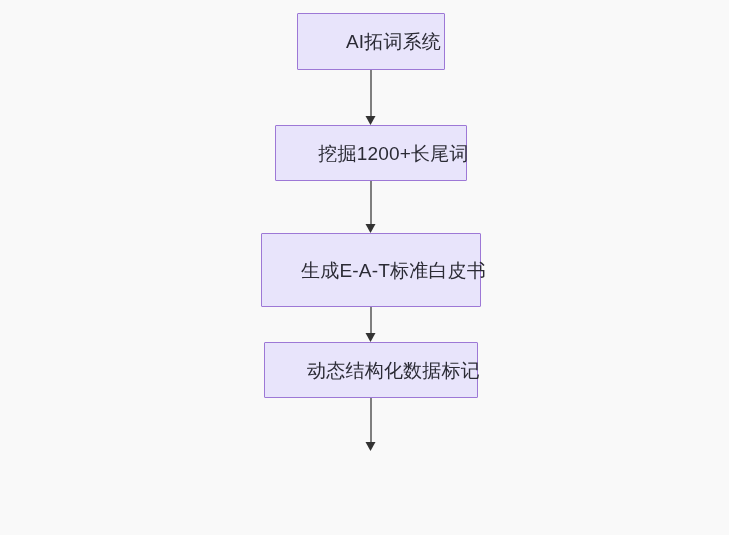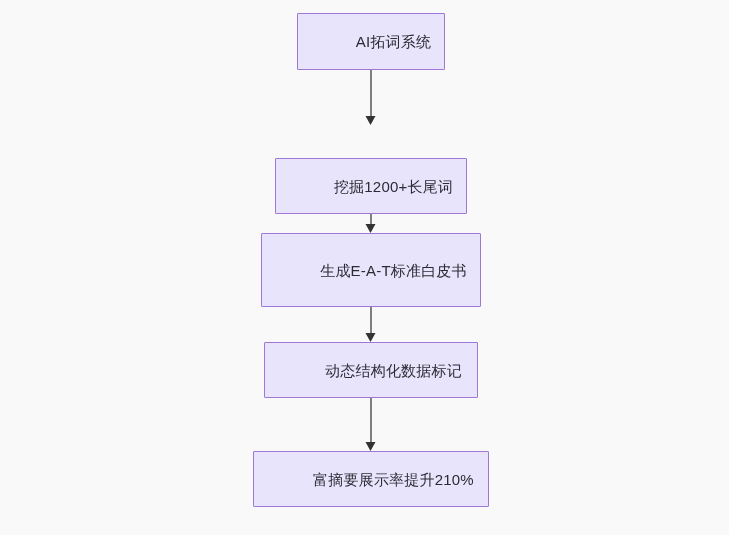--- a/index.html
+++ b/index.html
@@ -21,21 +21,21 @@
   .node {
     position: absolute;
     box-sizing: border-box;
     background: #e8e4fb;
     border: 1.6px solid #9d78d6;
     border-radius: 1px;
     display: flex;
     align-items: center;
     justify-content: center;
     color: #2b2b35;
-    font-size: 15px;
+    font-size: 19px;
     letter-spacing: 0.2px;
     white-space: nowrap;
     padding-left: 45px;
   }
   .node-label {
     display: block;
     line-height: 1;
   }
   .edge {
     position: absolute;
@@ -83,29 +83,26 @@
 
   <div class="edge" style="left:371px; top:398px; height:53px;">
     <div class="edge-line" style="height:44px;"></div>
     <div class="edge-head" style="top:44px;"></div>
   </div>
 
   <div class="node" style="left:297px; top:13px; width:148px; height:57px;">
     <span class="node-label">AI拓词系统</span>
   </div>
 
-  <div class="node" style="left:275px; top:125px; width:192px; height:56px;margin-top:33px;">
+  <div class="node" style="left:275px; top:125px; width:192px; height:56px;">
     <span class="node-label">挖掘1200+长尾词</span>
   </div>
 
   <div class="node" style="left:261px; top:233px; width:220px; height:74px;">
     <span class="node-label">生成E-A-T标准白皮书</span>
   </div>
 
   <div class="node" style="left:264px; top:342px; width:214px; height:56px;">
     <span class="node-label">动态结构化数据标记</span>
   </div>
 
-  <div class="node" style="left:253px; top:451px; width:236px; height:56px;">
-    <span class="node-label">富摘要展示率提升210%</span>
-  </div>
 
 </div>
 
 </body></html>

